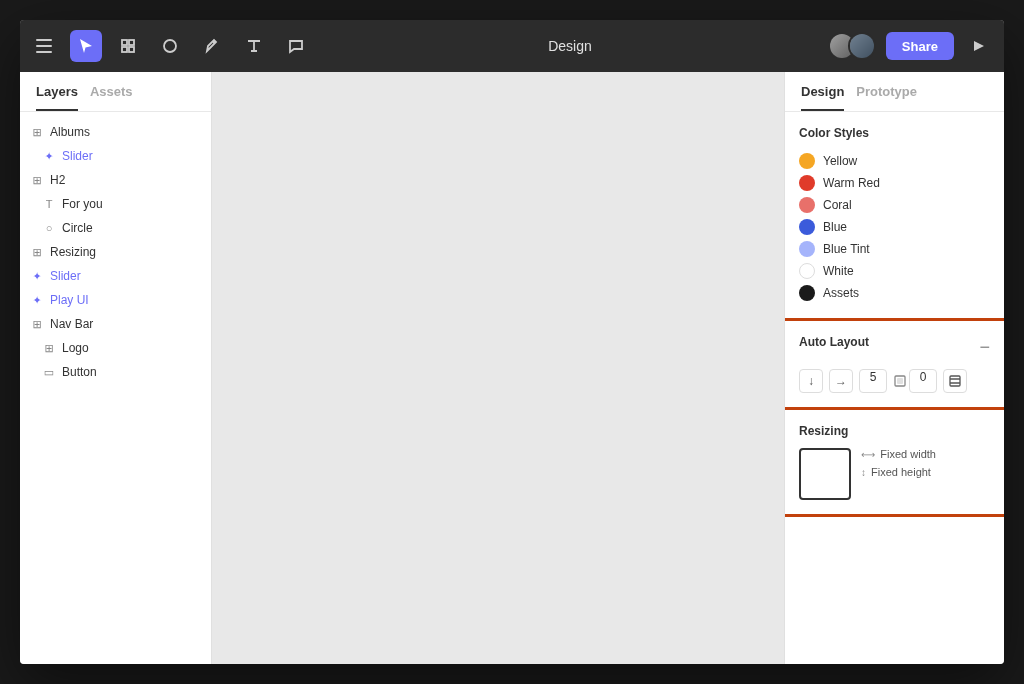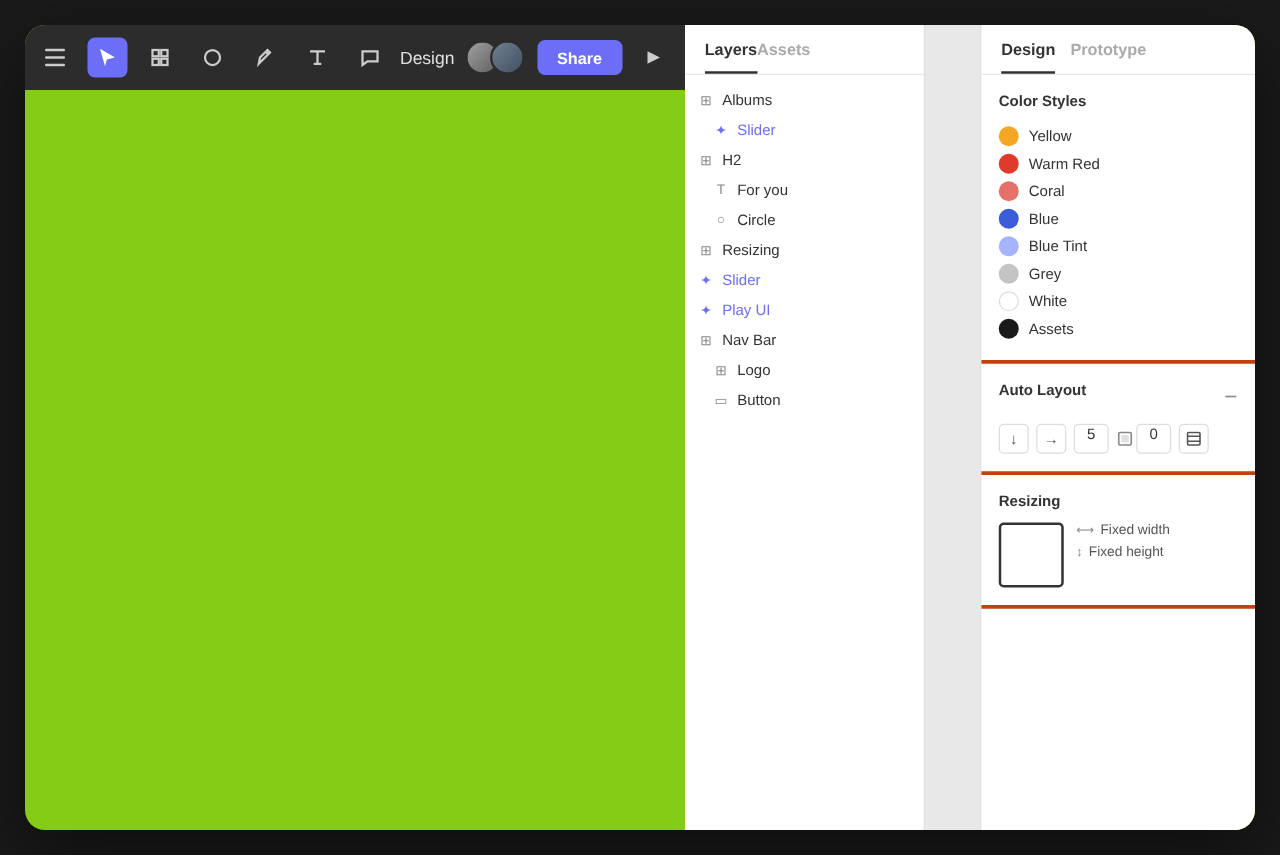--- a/index.html
+++ b/index.html
@@ -9,25 +9,25 @@
       display: flex;
       justify-content: center;
       align-items: center;
       width: 1024px;
       height: 684px;
       overflow: hidden;
     }
     .app-window {
       width: 984px;
       height: 644px;
-      background: #84cc16;
-      border-radius: 16px;
+      background: #a3a3a3;
+      border-radius: 4px;
       overflow: hidden;
       display: flex;
-      flex-direction: row;
+      flex-direction: column;
       box-shadow: 0 20px 60px rgba(0,0,0,0.5);
     }
     
     .topbar {
       height: 52px;
       background: #2c2c2c;
       display: flex;
       align-items: center;
       padding: 0 12px;
       gap: 8px;
@@ -122,20 +122,21 @@
       width: 192px;
       background: white;
       border-right: 1px solid #e0e0e0;
       display: flex;
       flex-direction: column;
       flex-shrink: 0;
     }
     .panel-tabs {
       display: flex;
       padding: 12px 16px 0;
+      gap: 12px;
       border-bottom: 1px solid #e8e8e8;
     }
     .panel-tab {
       font-size: 13px;
       font-weight: 600;
       padding-bottom: 10px;
       cursor: pointer;
       color: #333;
       border-bottom: 2px solid transparent;
     }
@@ -473,24 +474,20 @@
           <div class="color-swatch" style="background:#E8706A;"></div>
           <span class="color-name">Coral</span>
         </div>
         <div class="color-item">
           <div class="color-swatch" style="background:#3B5BDB;"></div>
           <span class="color-name">Blue</span>
         </div>
         <div class="color-item">
           <div class="color-swatch" style="background:#A5B4FB;"></div>
           <span class="color-name">Blue Tint</span>
-        </div>
-        <div class="color-item">
-          <div class="color-swatch" style="background:#C4C4C4;"></div>
-          <span class="color-name">Grey</span>
         </div>
         <div class="color-item">
           <div class="color-swatch" style="background:#FFFFFF; border:1px solid #ddd;"></div>
           <span class="color-name">White</span>
         </div>
         <div class="color-item">
           <div class="color-swatch" style="background:#1A1A1A;"></div>
           <span class="color-name">Assets</span>
         </div>
       </div>

